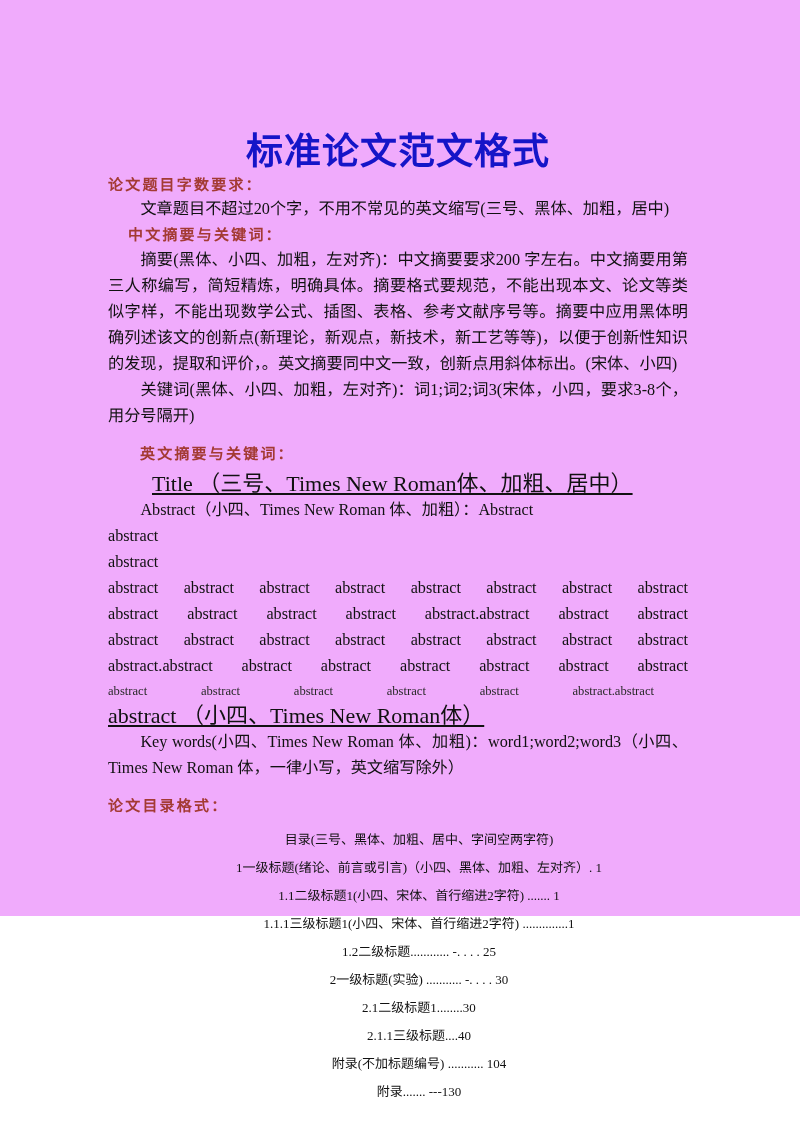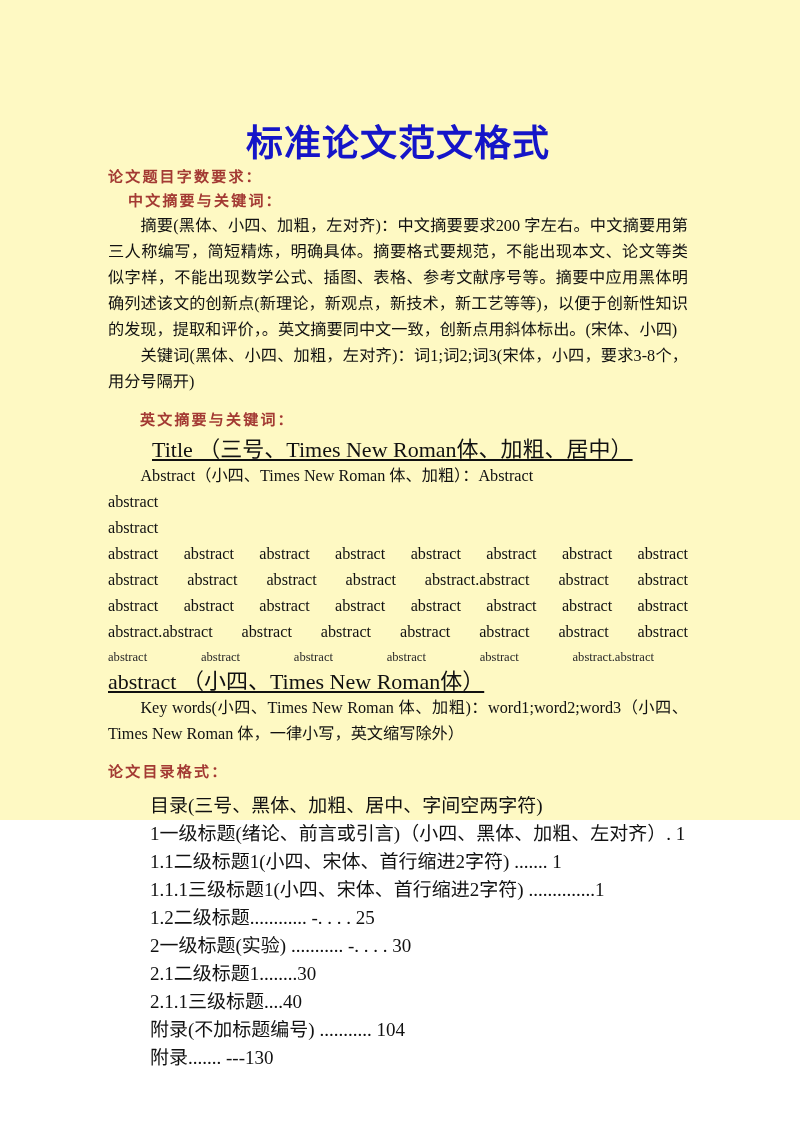--- a/index.html
+++ b/index.html
@@ -12,24 +12,24 @@
     width: 800px;
     height: 1132px;
     overflow: hidden;
     font-family: "Liberation Serif", "DejaVu Serif", serif;
     color: #000000;
     -webkit-font-smoothing: antialiased;
   }
   .page {
     position: relative;
     width: 800px;
-    height: 820px;
+    height: 916px;
     box-sizing: border-box;
-    padding: 0 112px 0 108px;
-    background: #fef9c3;
+    padding: 8px 112px 0 108px;
+    background: #f0abfc;
   }
 
   
   .doc-title {
     margin: 0;
     padding-top: 122px;
     text-align: center;
     font-size: 37px;
     line-height: 1.18;
     font-weight: 700;
@@ -96,37 +96,39 @@
 
   
   .toc-list {
     margin: 8px 0 0 0;
     padding: 0;
     list-style: none;
   }
   .toc-item {
     margin: 0;
     padding-left: 42px;
-    font-size: 19px;
+    font-size: 13px;
     line-height: 28px;
     color: #111111;
     white-space: nowrap;
+    text-align: center;
   }
 
   
   .nowrap { white-space: nowrap; }
 </style>
 </head>
 <body>
 
 <div class="page">
 
   <h1 class="doc-title">标准论文范文格式</h1>
 
   <h2 class="sec-heading h-title">论文题目字数要求：</h2>
+  <p class="body-p indent">文章题目不超过20个字，不用不常见的英文缩写(三号、黑体、加粗，居中)</p>
 
   <h2 class="sec-heading h-cnabs">中文摘要与关键词：</h2>
   <p class="body-p indent">摘要(黑体、小四、加粗，左对齐)：中文摘要要求200 字左右。中文摘要用第三人称编写，简短精炼，明确具体。摘要格式要规范，不能出现本文、论文等类似字样，不能出现数学公式、插图、表格、参考文献序号等。摘要中应用黑体明确列述该文的创新点(新理论，新观点，新技术，新工艺等等)，以便于创新性知识的发现，提取和评价，。英文摘要同中文一致，创新点用斜体标出。(宋体、小四)</p>
   <p class="body-p indent">关键词(黑体、小四、加粗，左对齐)：词1;词2;词3(宋体，小四，要求3-8个，用分号隔开)</p>
 
   <h2 class="sec-heading h-enabs">英文摘要与关键词：</h2>
 
   <div class="gap-sm"></div>
 
   <p class="en-line indent">Title （三号、Times New Roman体、加粗、居中）</p>

